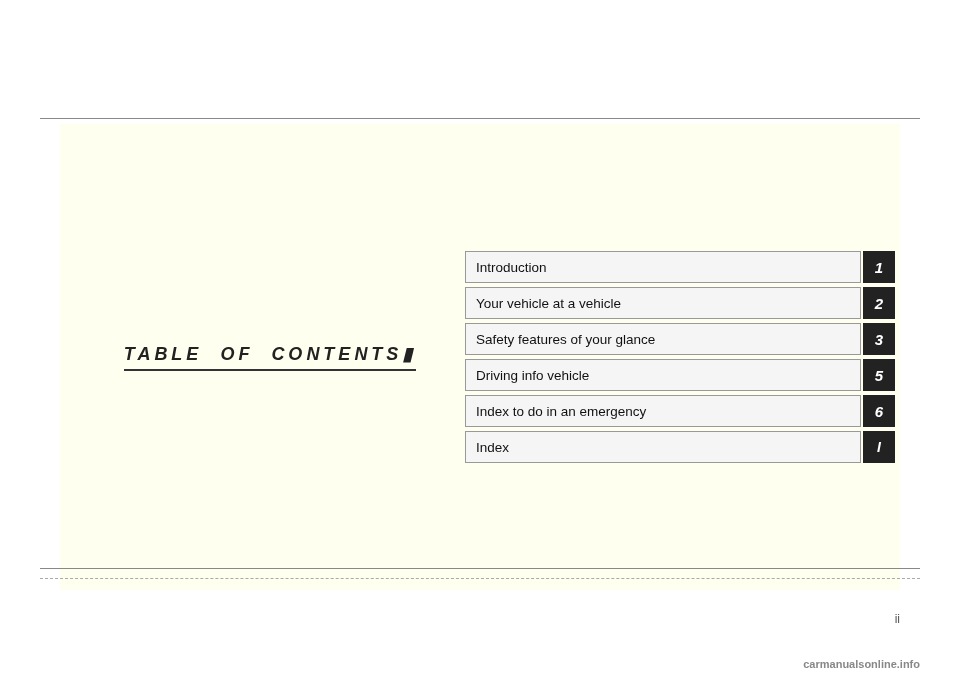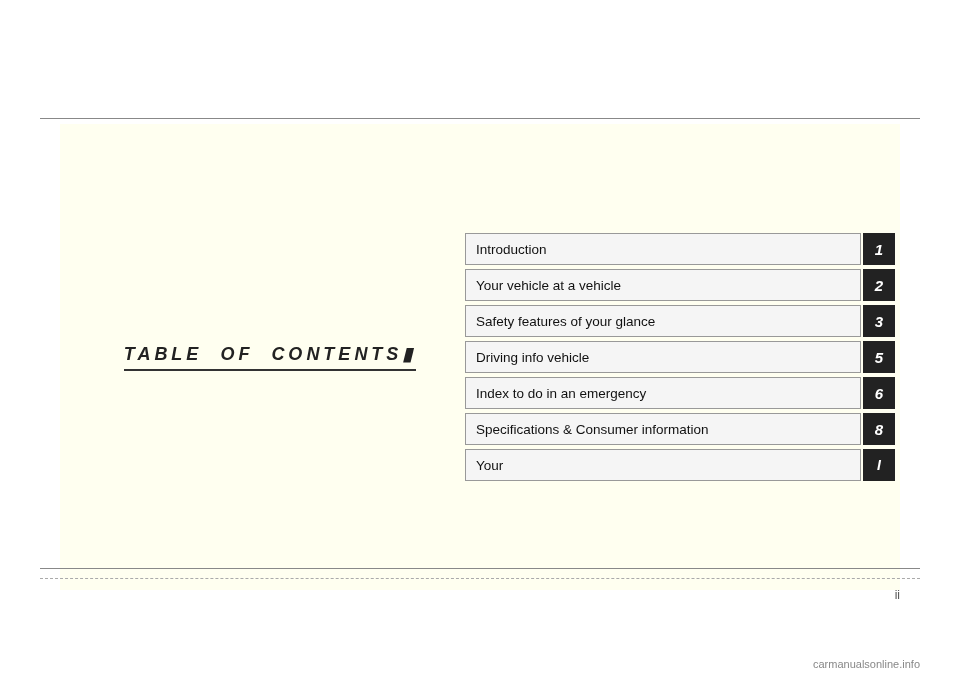--- a/index.html
+++ b/index.html
@@ -147,34 +147,35 @@
     }
 
     .toc-number.index-num {
       font-style: italic;
       font-size: 14px;
     }
 
     
     .page-number {
       position: absolute;
-      bottom: 76px;
+      bottom: 52px;
       right: 60px;
       font-size: 12px;
       color: #555;
       margin-top: 35px;
     }
 
     
     .watermark {
       position: absolute;
       bottom: 8px;
       right: 40px;
       font-size: 11px;
       color: #888;
+      font-weight: bold;
     }
   </style>
 </head>
 <body>
 
 <div class="page-container">
 
   <div class="top-line"></div>
 
   <div class="content-area"></div>
@@ -210,27 +211,23 @@
       <div class="toc-label">Driving info vehicle</div>
       <div class="toc-number">5</div>
     </div>
 
     <div class="toc-row">
       <div class="toc-label">Index to do in an emergency</div>
       <div class="toc-number">6</div>
     </div>
 
 
-    <div class="toc-row">
-      <div class="toc-label">Specifications &amp; Consumer information</div>
-      <div class="toc-number">8</div>
-    </div>
-
-    <div class="toc-row">
-      <div class="toc-label">Your</div>
+
+    <div class="toc-row">
+      <div class="toc-label">Index</div>
       <div class="toc-number index-num">I</div>
     </div>
 
   </div>
 
   <div class="bottom-line"></div>
   <div class="dashed-line"></div>
 
   <div class="page-number">ii</div>
 

